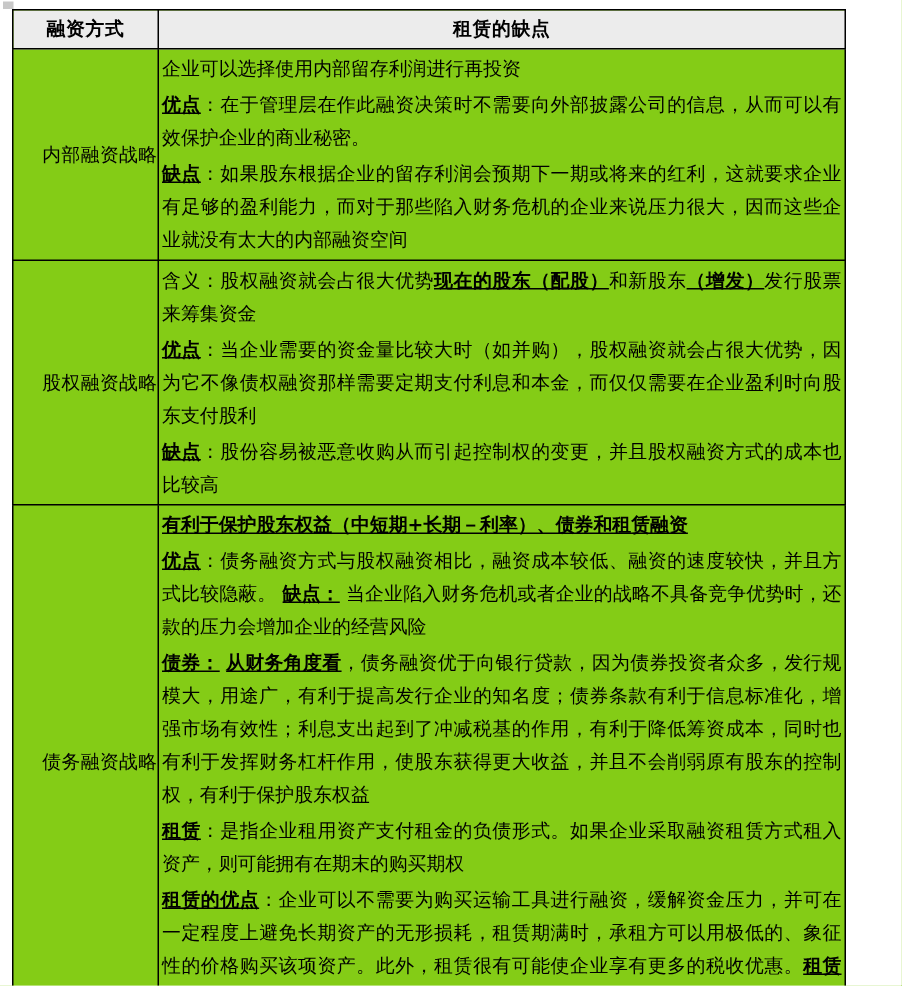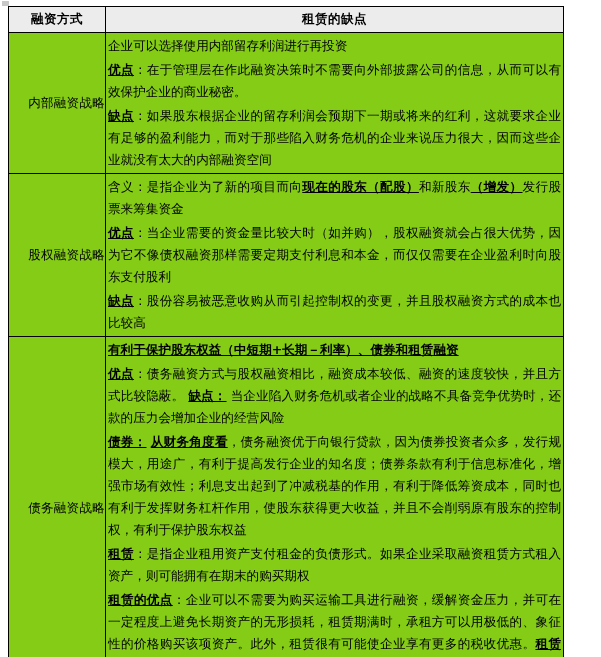--- a/index.html
+++ b/index.html
@@ -93,21 +93,21 @@
           <td class="row-label">内部融资战略</td>
           <td class="row-content">
             <p><span>企业可以选择使用内部留存利润进行再投资</span></p>
             <p><span class="bu">优点</span><span>：在于管理层在作此融资决策时不需要向外部披露公司的信息，从而可以有效保护企业的商业秘密。</span></p>
             <p><span class="bu">缺点</span><span>：如果股东根据企业的留存利润会预期下一期或将来的红利，这就要求企业有足够的盈利能力，而对于那些陷入财务危机的企业来说压力很大，因而这些企业就没有太大的内部融资空间</span></p>
           </td>
         </tr>
         <tr>
           <td class="row-label">股权融资战略</td>
           <td class="row-content">
-            <p><span>含义：是指企业为了新的项目而向</span><span class="bu">现在的股东（配股）</span><span>和新股东</span><span class="bu">（增发）</span><span>发行股票来筹集资金</span></p>
+            <p><span>含义：股权融资就会占很大优势</span><span class="bu">现在的股东（配股）</span><span>和新股东</span><span class="bu">（增发）</span><span>发行股票来筹集资金</span></p>
             <p><span class="bu">优点</span><span>：当企业需要的资金量比较大时（如并购），股权融资就会占很大优势，因为它不像债权融资那样需要定期支付利息和本金，而仅仅需要在企业盈利时向股东支付股利</span></p>
             <p><span class="bu">缺点</span><span>：股份容易被恶意收购从而引起控制权的变更，并且股权融资方式的成本也比较高</span></p>
           </td>
         </tr>
         <tr>
           <td class="row-label">债务融资战略</td>
           <td class="row-content">
             <p><span class="bu">有利于保护股东权益（中短期+长期－利率）、债券和租赁融资</span></p>
             <p><span class="bu">优点</span><span>：债务融资方式与股权融资相比，融资成本较低、融资的速度较快，并且方式比较隐蔽。 </span><span class="bu">缺点：</span><span> 当企业陷入财务危机或者企业的战略不具备竞争优势时，还款的压力会增加企业的经营风险</span></p>
             <p><span class="bu">债券：</span><span> </span><span class="bu">从财务角度看</span><span>，债务融资优于向银行贷款，因为债券投资者众多，发行规模大，用途广，有利于提高发行企业的知名度；债券条款有利于信息标准化，增强市场有效性；利息支出起到了冲减税基的作用，有利于降低筹资成本，同时也有利于发挥财务杠杆作用，使股东获得更大收益，并且不会削弱原有股东的控制权，有利于保护股东权益</span></p>

